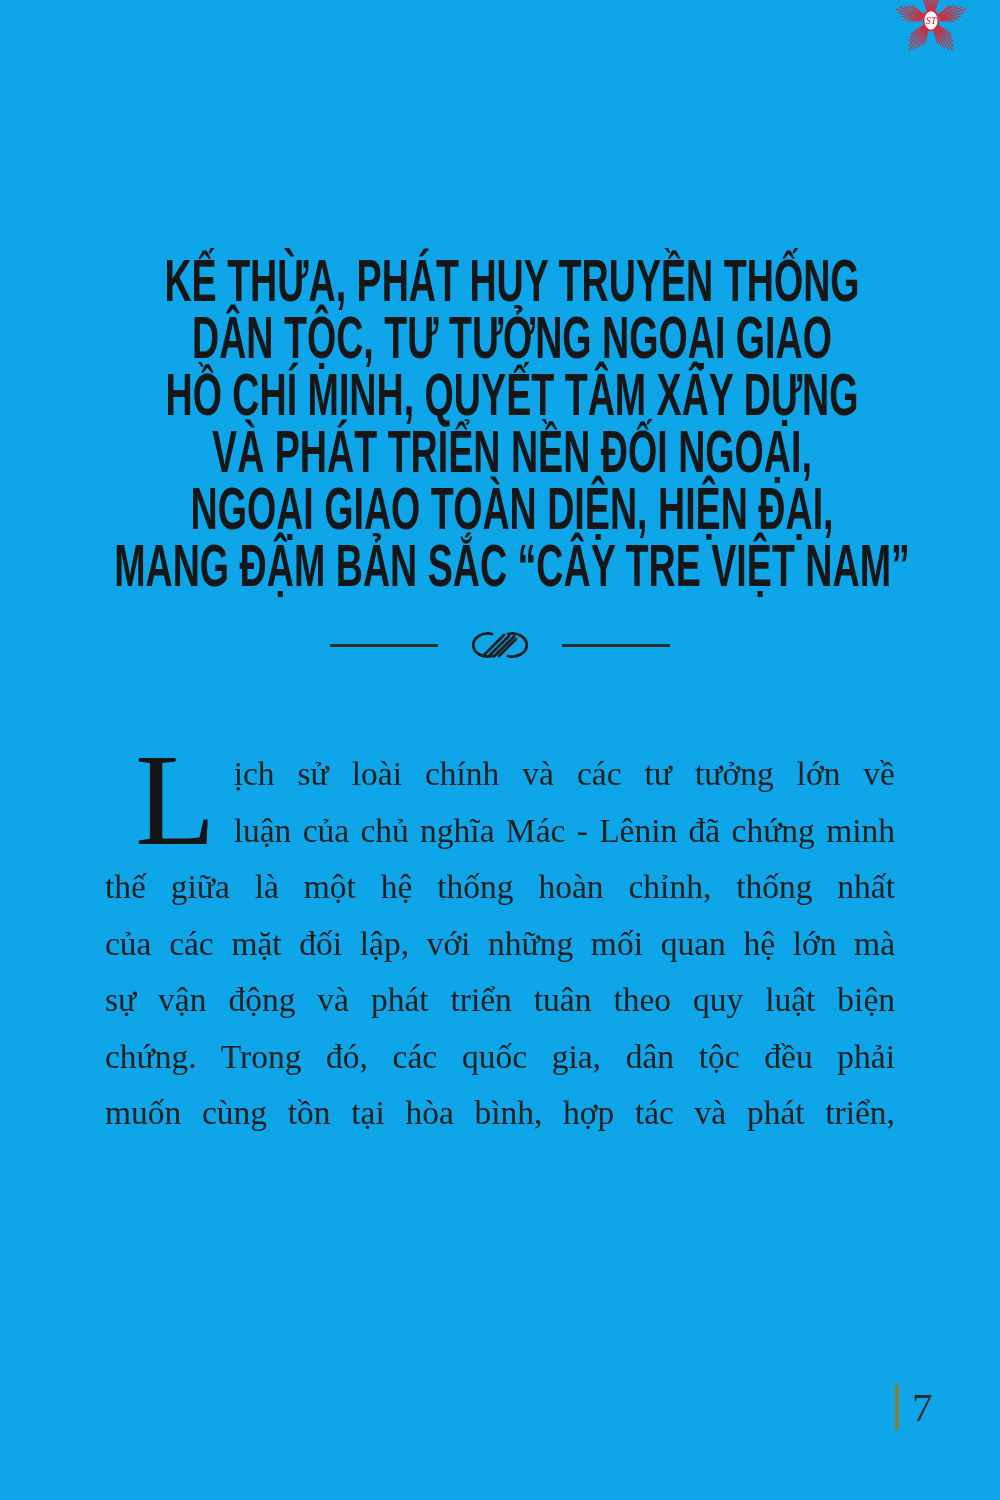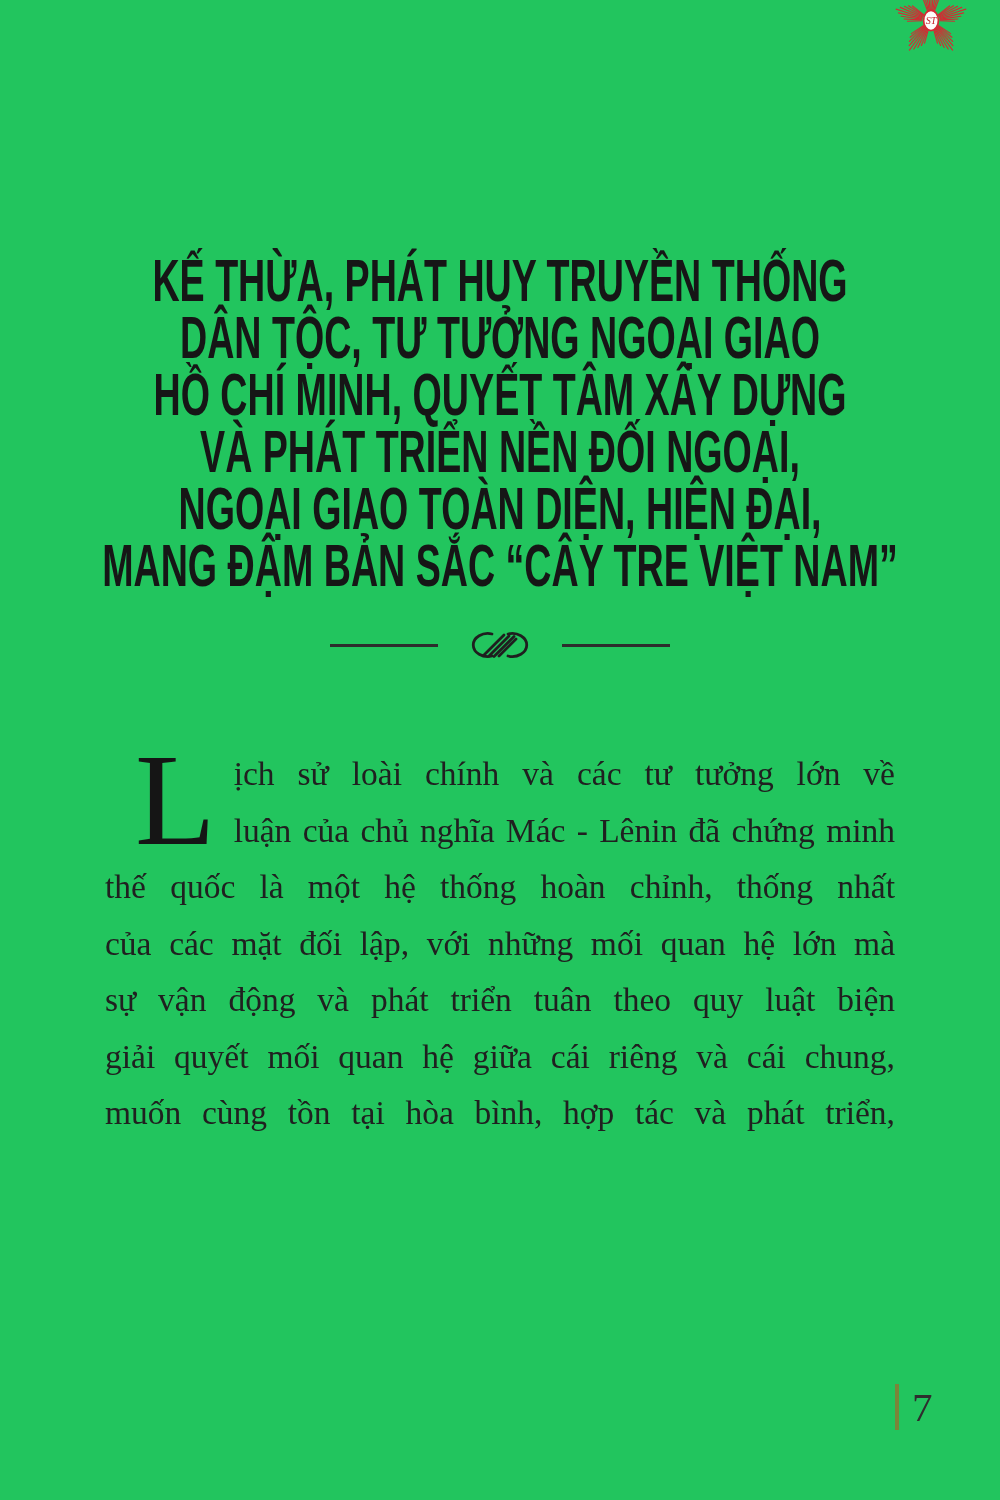--- a/index.html
+++ b/index.html
@@ -1,40 +1,40 @@
 <!DOCTYPE html>
 <html><head>
 <meta charset="utf-8">
 <style>
   html, body { margin: 0; padding: 0; }
   .page {
     position: relative;
     width: 1000px;
     height: 1500px;
-    background: #22c55e;
+    background: #0ea5e9;
     overflow: hidden;
     font-family: "Liberation Serif", serif;
     color: #1e1e1e;
   }
 
   
   .logo {
     position: absolute;
     top: -16px;
     right: 30px;
     width: 78px;
     height: 76px;
   }
   .logo svg { width: 100%; height: 100%; }
 
   
   .title-block {
     position: absolute;
     top: 252px;
-    left: 0;
+    left: 12px;
     width: 792px;
   }
   .tline {
     position: relative;
     width: 1600px;
     left: -300px;
     height: 57px;
     line-height: 57px;
     text-align: center;
     white-space: nowrap;
@@ -193,23 +193,23 @@
         <path d="M47 31 L64 14"></path>
       </g>
     </svg>
     <div class="rule"></div>
   </div>
 
   <div class="body-text">
     <div class="dropcap">L</div>
     <div class="bline">ịch sử loài chính và các tư tưởng lớn về</div>
     <div class="bline">luận của chủ nghĩa Mác - Lênin đã chứng minh</div>
-    <div class="bline">thế quốc là một hệ thống hoàn chỉnh, thống nhất</div>
+    <div class="bline">thế giữa là một hệ thống hoàn chỉnh, thống nhất</div>
     <div class="bline">của các mặt đối lập, với những mối quan hệ lớn mà</div>
     <div class="bline">sự vận động và phát triển tuân theo quy luật biện</div>
-    <div class="bline">giải quyết mối quan hệ giữa cái riêng và cái chung,</div>
+    <div class="bline">chứng. Trong đó, các quốc gia, dân tộc đều phải</div>
     <div class="bline">muốn cùng tồn tại hòa bình, hợp tác và phát triển,</div>
   </div>
 
   <div class="folio-rule"></div>
   <div class="folio-number">7</div>
 
 </div>
 
 </body></html>

